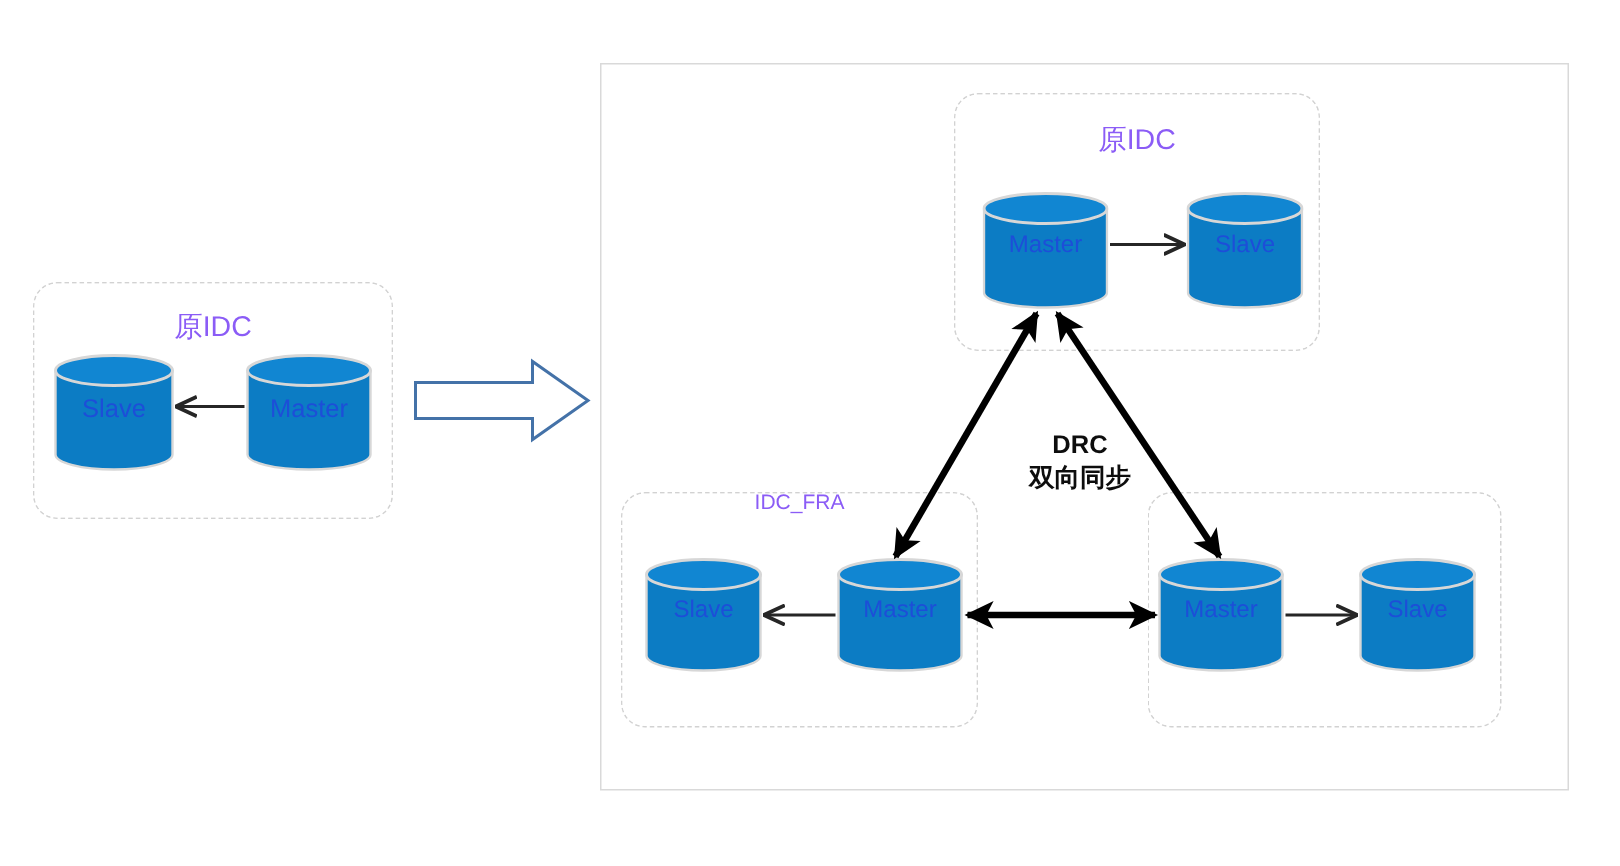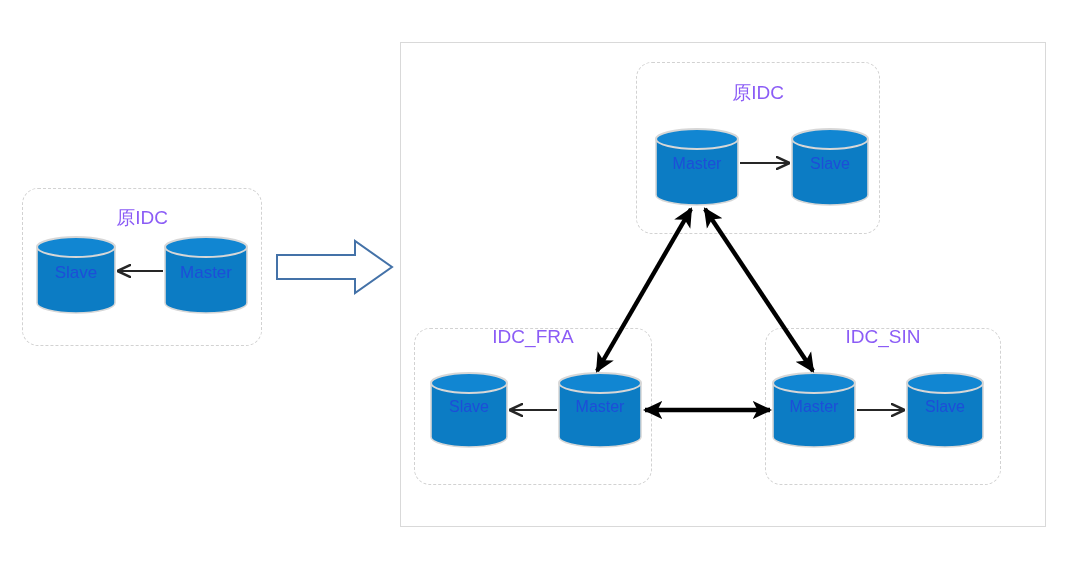--- a/index.html
+++ b/index.html
@@ -130,42 +130,41 @@
   <div class="cyl" style="left:791px; top:128px; width:78px; height:78px;">
     <svg class="body" viewBox="0 0 78 78" preserveAspectRatio="none">
       <path d="M1,11 L1,67 A38,10 0 0 0 77,67 L77,11 Z" fill="#0c7cc4"></path>
       <ellipse cx="39" cy="11" rx="38" ry="10" fill="#1186d2" stroke="#d7d7d7" stroke-width="2"></ellipse>
       <path d="M1,11 L1,67 A38,10 0 0 0 77,67 L77,11" fill="none" stroke="#d7d7d7" stroke-width="1.6"></path>
     </svg>
     <div class="label" style="top:27px; font-size:16px;">Slave</div>
   </div>
 
   <div class="cluster" style="left:414px; top:328px; width:238px; height:157px;"></div>
-  <div class="cluster-label" style="left:414px; top:326px; width:238px; font-size:19px;">IDC_FRA</div>
+  <div class="cluster-label" style="left:414px; top:326px; width:238px; font-size:14px;">IDC_FRA</div>
 
   <div class="cyl" style="left:430px; top:372px; width:78px; height:76px;">
     <svg class="body" viewBox="0 0 78 76" preserveAspectRatio="none">
       <path d="M1,11 L1,65 A38,10 0 0 0 77,65 L77,11 Z" fill="#0c7cc4"></path>
       <ellipse cx="39" cy="11" rx="38" ry="10" fill="#1186d2" stroke="#d7d7d7" stroke-width="2"></ellipse>
       <path d="M1,11 L1,65 A38,10 0 0 0 77,65 L77,11" fill="none" stroke="#d7d7d7" stroke-width="1.6"></path>
     </svg>
     <div class="label" style="top:26px; font-size:16px;">Slave</div>
   </div>
 
   <div class="cyl" style="left:558px; top:372px; width:84px; height:76px;">
     <svg class="body" viewBox="0 0 84 76" preserveAspectRatio="none">
       <path d="M1,11 L1,65 A41,10 0 0 0 83,65 L83,11 Z" fill="#0c7cc4"></path>
       <ellipse cx="42" cy="11" rx="41" ry="10" fill="#1186d2" stroke="#d7d7d7" stroke-width="2"></ellipse>
       <path d="M1,11 L1,65 A41,10 0 0 0 83,65 L83,11" fill="none" stroke="#d7d7d7" stroke-width="1.6"></path>
     </svg>
     <div class="label" style="top:26px; font-size:16px;">Master</div>
   </div>
 
   <div class="cluster" style="left:765px; top:328px; width:236px; height:157px;"></div>
-  <div class="cluster-label" style="left:765px; top:326px; width:236px; font-size:19px;">IDC_SIN</div>
 
   <div class="cyl" style="left:772px; top:372px; width:84px; height:76px;">
     <svg class="body" viewBox="0 0 84 76" preserveAspectRatio="none">
       <path d="M1,11 L1,65 A41,10 0 0 0 83,65 L83,11 Z" fill="#0c7cc4"></path>
       <ellipse cx="42" cy="11" rx="41" ry="10" fill="#1186d2" stroke="#d7d7d7" stroke-width="2"></ellipse>
       <path d="M1,11 L1,65 A41,10 0 0 0 83,65 L83,11" fill="none" stroke="#d7d7d7" stroke-width="1.6"></path>
     </svg>
     <div class="label" style="top:26px; font-size:16px;">Master</div>
   </div>
 
@@ -196,14 +195,18 @@
 
     <line x1="857" y1="410" x2="904" y2="410" stroke="#262626" stroke-width="2.1" marker-end="url(#thinHead)"></line>
 
     <line x1="597" y1="371" x2="691" y2="209" stroke="#000000" stroke-width="4.4" marker-start="url(#thickHead)" marker-end="url(#thickHead)"></line>
 
     <line x1="813" y1="371" x2="705" y2="209" stroke="#000000" stroke-width="4.4" marker-start="url(#thickHead)" marker-end="url(#thickHead)"></line>
 
     <line x1="645" y1="410" x2="770" y2="410" stroke="#000000" stroke-width="4.4" marker-start="url(#thickHead)" marker-end="url(#thickHead)"></line>
   </svg>
 
+  <div class="note" style="left:640px; top:286px; width:160px; font-size:17px; z-index:6;">
+    <div>DRC</div>
+    <div>双向同步</div>
+  </div>
 
 </div>
 
 </body></html>

